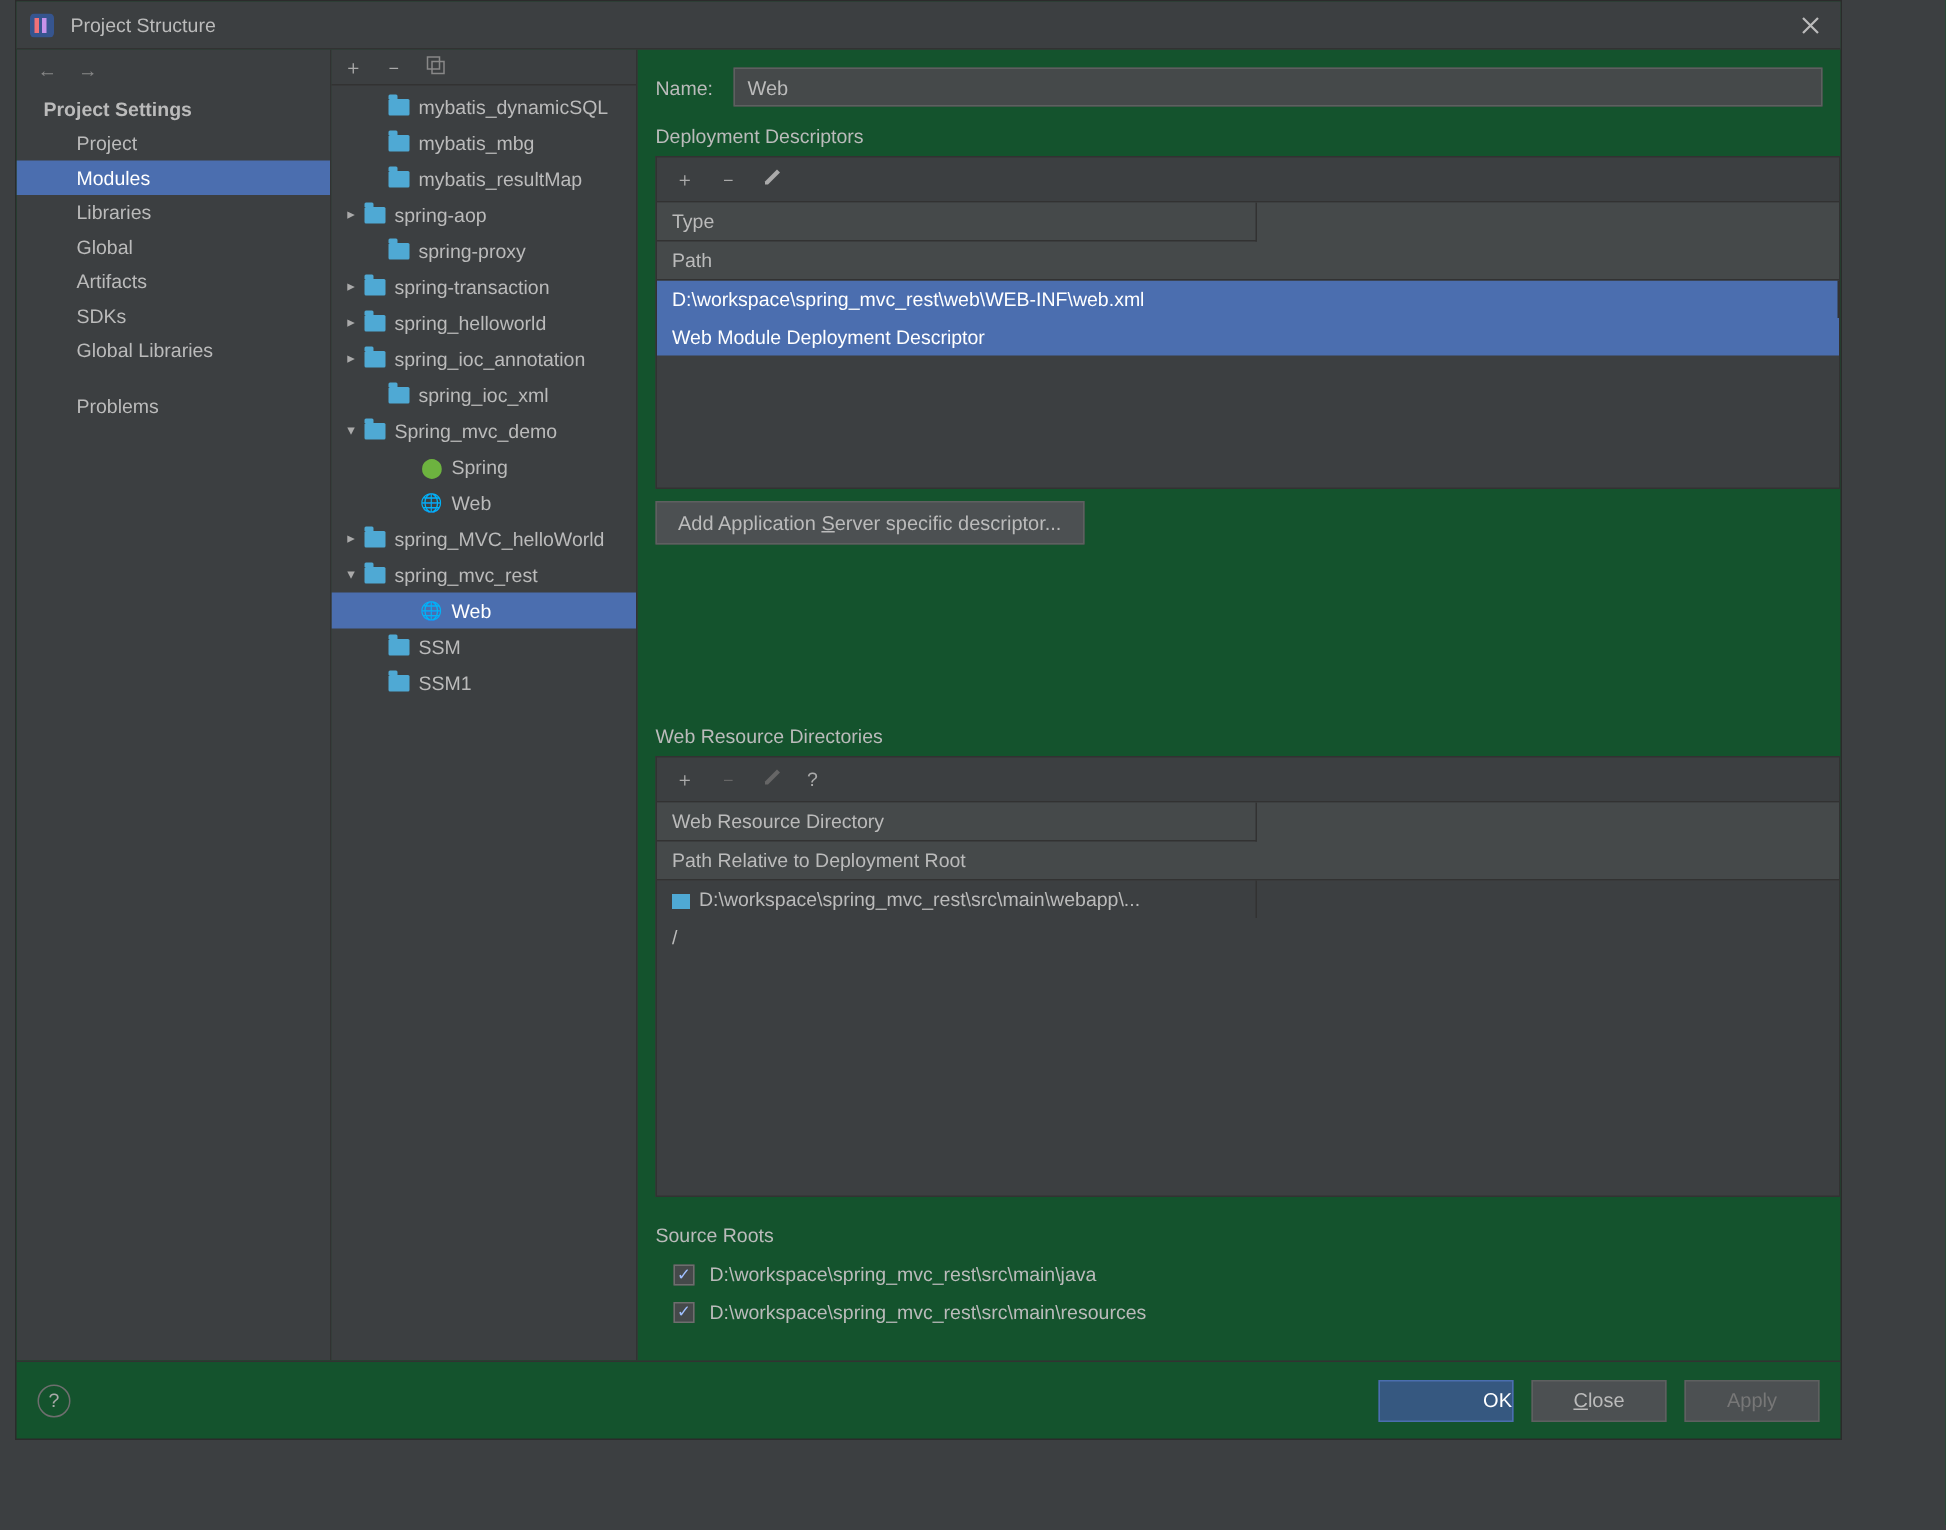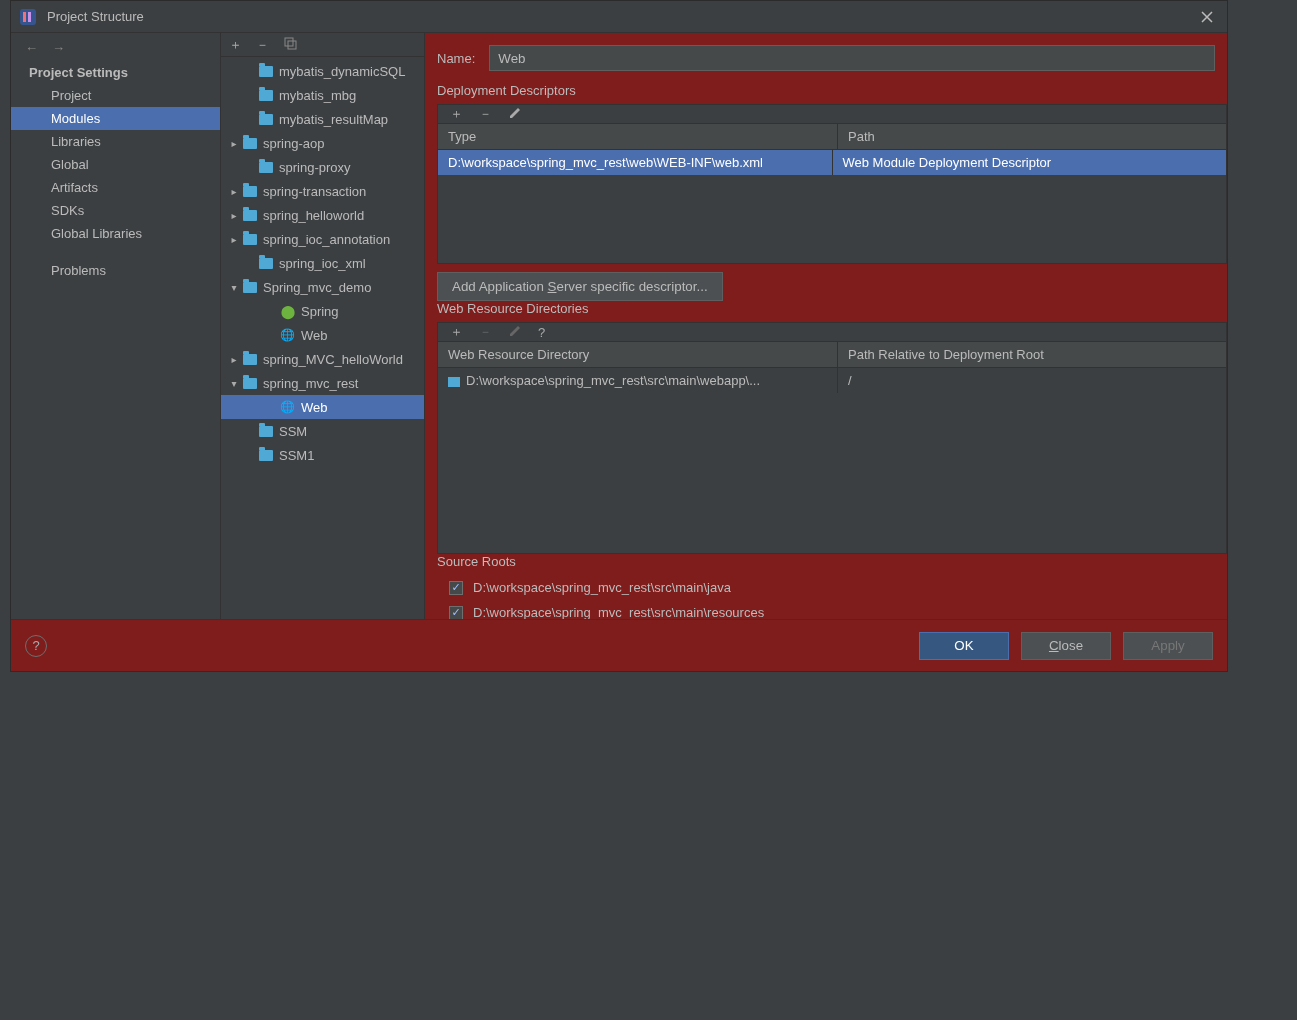--- a/index.html
+++ b/index.html
@@ -7,25 +7,25 @@
   font-family: "Segoe UI", Arial, sans-serif;
   font-size: 13px;
   color: #bbbbbb;
   background: #3c3f41;
   width: 1297px;
   height: 1020px;
   overflow: hidden;
 }
 .window {
   width: 1218px;
-  height: 672px;
+  height: 960px;
   position: absolute;
   left: 10px;
   top: 0;
-  background: #7f1d1d;
+  background: #14532d;
   border: 1px solid #2b2b2b;
   display: flex;
   flex-direction: column;
 }
 .titlebar {
   height: 32px;
   background: #3c3f41;
   display: flex;
   align-items: center;
   padding: 0 8px;
@@ -172,20 +172,21 @@
   color:#aaa; cursor:pointer;
 }
 .table-toolbar .tbtn.disabled { color:#666; }
 .table {
   margin: 0 0 0 12px;
   border:1px solid #323232;
   background:#3c3f41;
 }
 .thead-row, .trow {
   display:flex;
+  flex-direction:column;
 }
 .tcell {
   padding: 5px 10px;
   border-right:1px solid #323232;
   overflow:hidden;
   white-space:nowrap;
 }
 .tcell:last-child { border-right:none; flex:1;}
 .thead-row { background:#45494a; color:#bbbbbb; }
 .trow.selected { background:#4b6eaf; color:#fff; }
@@ -238,20 +239,21 @@
   height:28px;
   background:#4c5052;
   border:1px solid #5e6060;
   color:#bbbbbb;
   cursor:pointer;
 }
 .btn.primary {
   background:#365880;
   border-color:#4b6eaf;
   color:#fff;
+  text-align:right;
 }
 .btn.disabled { color:#777; }
 .underline { text-decoration: underline; }
 .folder-icon {
   width:14px;height:11px;
   background:#4fa9d4;
   position:relative;
   border-radius:1px;
 }
 .folder-icon::before{

